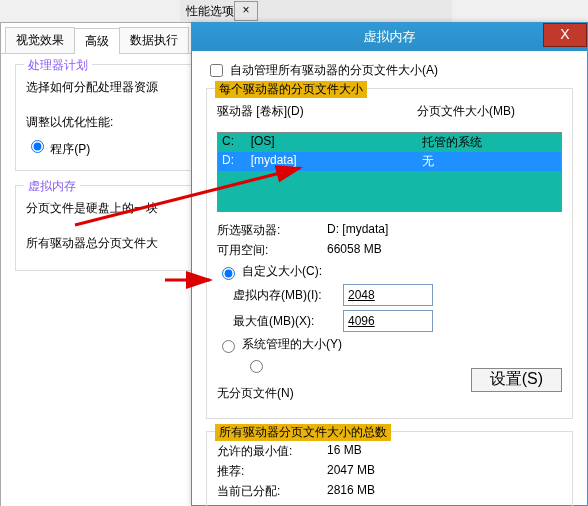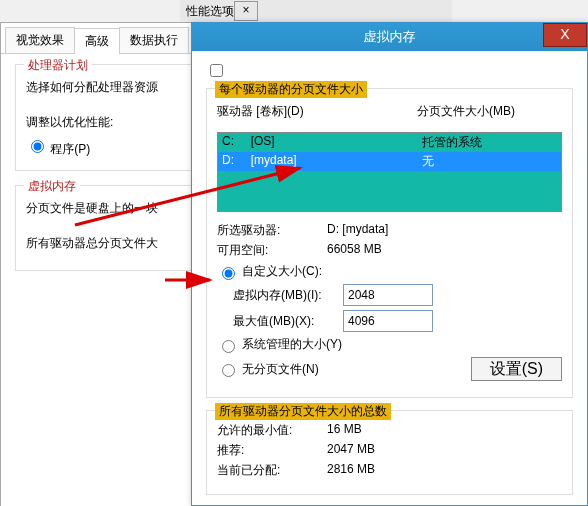--- a/index.html
+++ b/index.html
@@ -44,21 +44,21 @@
     border: 1px solid #ddd;
     padding: 8px 10px 12px 10px;
     margin-bottom: 14px;
     position: relative;
   }
   .grp-title {
     position: absolute;
     top: -8px; left: 8px;
     background: #fff;
     padding: 0 4px;
-    color: #b91c1c;
+    color: #8b5cf6;
     font-size: 12px;
   }
   .back-body .lbl { margin: 6px 0; }
   .radio-row { margin-top: 6px; }
   
   .topstrip {
     position: absolute;
     left: 180px; top: 0;
     width: 260px; height: 22px;
     background: #e8e8e8;
@@ -151,20 +151,21 @@
   .kv .v { flex:1; }
   .opt { display:flex; align-items:center; gap:4px; margin:4px 0;}
   .field { display:flex; align-items:center; margin:4px 0 4px 16px;}
   .field label { width:110px; }
   .txt {
     border: 1px solid #7a9ac0;
     height: 20px;
     width: 80px;
     padding: 0 4px;
     font-size:12px;
+    text-decoration:underline;
   }
   .btn {
     border: 1px solid #888;
     background: #f4f4f4;
     height: 24px;
     padding: 0 18px;
     font-size: 16px;
   }
   .totals .kv .k { width: 110px; }
   
@@ -211,20 +212,21 @@
 </div>
 
 <div class="dialog">
   <div class="titlebar">
     <span class="title">虚拟内存</span>
     <div class="closebtn">X</div>
   </div>
   <div class="dlgbody">
     <div class="chk-row">
       <input type="checkbox" style="">
+      <span>自动管理所有驱动器的分页文件大小(A)</span>
     </div>
 
     <div class="group">
       <div class="group-title">每个驱动器的分页文件大小</div>
       <div class="list-head">
         <div class="c1">驱动器 [卷标](D)</div>
         <div class="c2">分页文件大小(MB)</div>
       </div>
       <div class="listbox">
         <div class="listrow">
@@ -257,21 +259,21 @@
       <div class="field">
         <label>最大值(MB)(X):</label>
         <input class="txt" value="4096" style="">
       </div>
 
       <div class="opt">
         <input type="radio" name="sz" style="">
         <span>系统管理的大小(Y)</span>
       </div>
       <div class="opt" style="display:flex; justify-content:space-between; align-items:center;">
-        <span style="display:flex;align-items:center;gap:4px;">
+        <span style="display:flex;align-items:center;gap:12px;flex-direction:column;">
           <input type="radio" name="sz" style="">
           <span>无分页文件(N)</span>
         </span>
         <button class="btn">设置(S)</button>
       </div>
     </div>
 
     <div class="group totals">
       <div class="group-title">所有驱动器分页文件大小的总数</div>
       <div class="kv">

